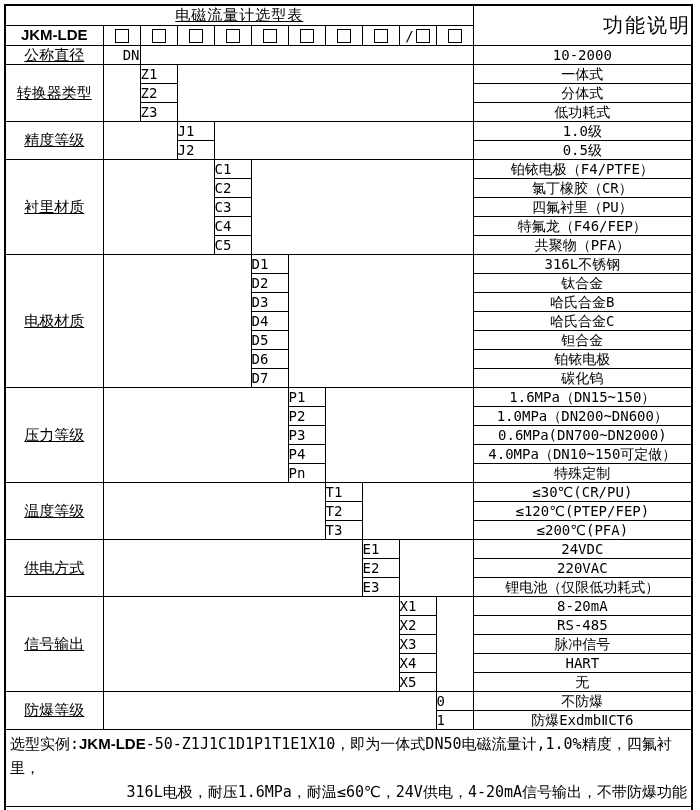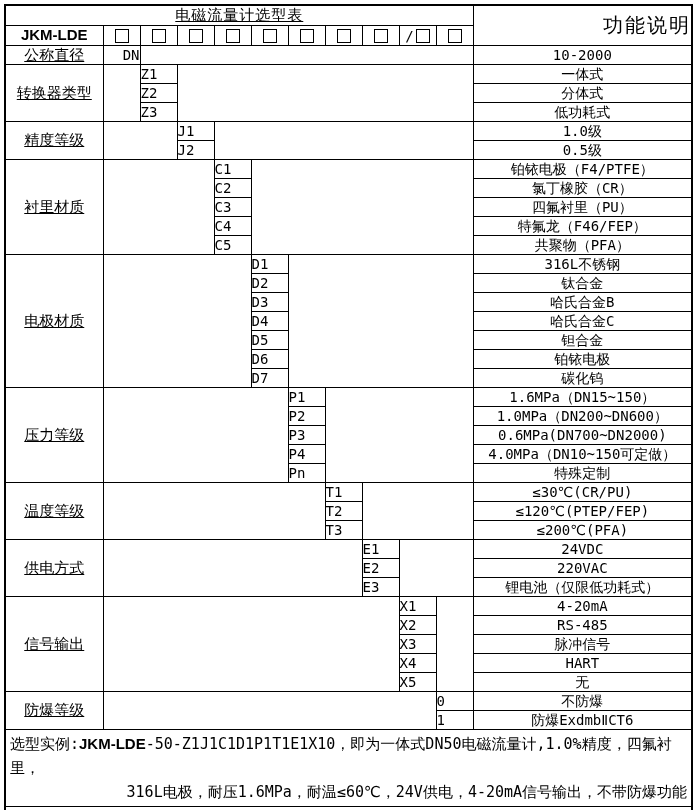--- a/index.html
+++ b/index.html
@@ -218,21 +218,21 @@
 <tr>
   <td class="code">E3</td>
   <td class="val">锂电池（仅限低功耗式）</td>
 </tr>
 
 <tr>
   <td class="lbl" rowspan="5">信号输出</td>
   <td class="blank" rowspan="5" colspan="8"></td>
   <td class="code">X1</td>
   <td class="blank" rowspan="5"></td>
-  <td class="val">4-20mA</td>
+  <td class="val">8-20mA</td>
 </tr>
 <tr>
   <td class="code">X2</td>
   <td class="val">RS-485</td>
 </tr>
 <tr>
   <td class="code">X3</td>
   <td class="val">脉冲信号</td>
 </tr>
 <tr>

